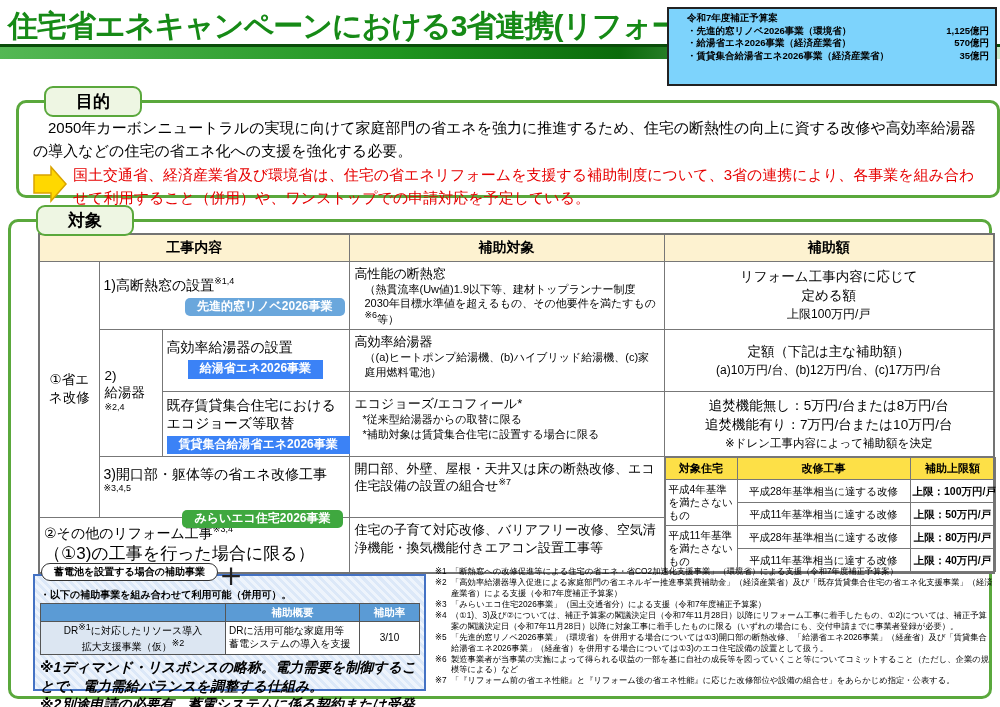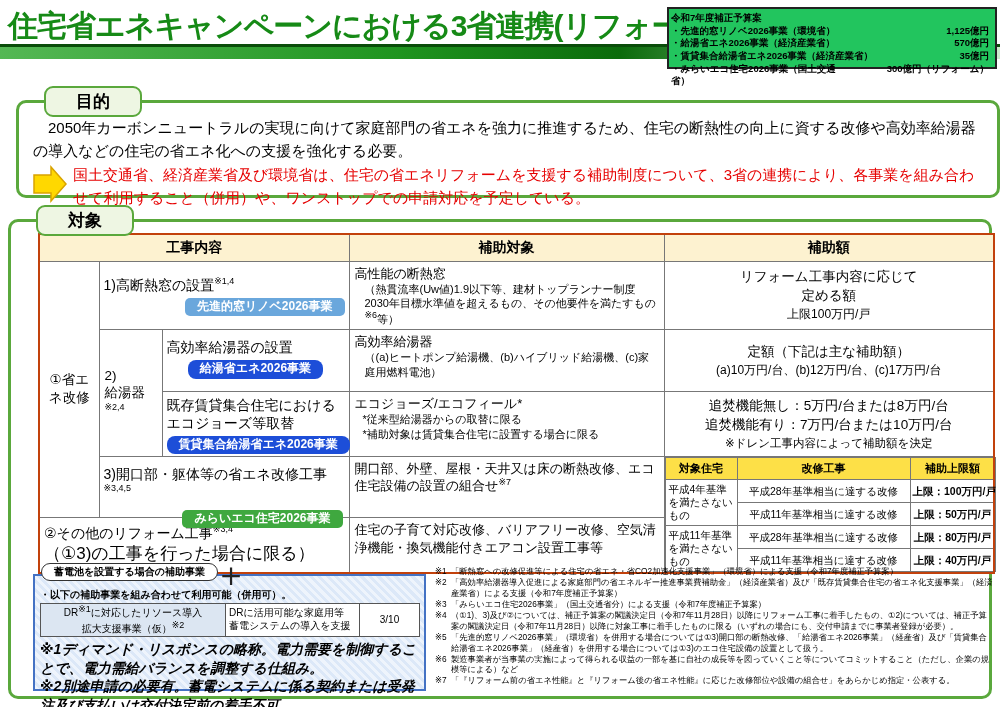--- a/index.html
+++ b/index.html
@@ -3,50 +3,50 @@
 <meta charset="utf-8">
 <style>
   * { margin:0; padding:0; box-sizing:border-box; }
   html,body { background:#fff; }
   body { font-family:"Liberation Sans","DejaVu Sans",sans-serif; width:1000px; height:707px; position:relative; overflow:hidden; color:#000; }
   .page { position:absolute; inset:0; width:1000px; height:707px; background:#fff; }
 
   
   .hdr-title { position:absolute; left:8px; top:6px; font-size:30px; font-weight:900; color:#168a16; letter-spacing:-1px; white-space:nowrap; }
   .hdr-bar { position:absolute; left:0; top:44px; width:1000px; height:15px; border-top:3px solid #0a4d0a; background:linear-gradient(90deg,#55b855 0%,#1f941f 40%,#0b6b0b 62%,#cdeccd 97%); }
-  .budget-box { position:absolute; left:667px; top:7px; width:330px; height:62px; background:#22c55e; border:2px solid #222; font-size:9.5px; font-weight:bold; padding:3px 6px 2px 2px; line-height:1.33; z-index:3; }
+  .budget-box { position:absolute; left:667px; top:7px; width:330px; height:79px; background:#7dd3fc; border:2px solid #222; font-size:9.5px; font-weight:bold; padding:3px 6px 2px 18px; line-height:1.33; z-index:3; }
   .budget-item { display:flex; justify-content:space-between;gap:44px; }
   .budget-item .amt { text-align:left; white-space:nowrap; }
 
   
   .section-box { position:absolute; border:3px solid #5aa83c; border-radius:10px; background:#fff; }
   .section-tab { position:absolute; left:25px; top:-17px; background:#eef6e3; border:2.5px solid #5aa83c; border-radius:9px; font-size:17px; font-weight:bold; padding:2px 30px; z-index:2; }
 
   #purpose-box { left:16px; top:100px; width:984px; height:98px; }
   .purpose-inner { padding:14px 12px 4px 14px; font-size:15px; line-height:1.52; }
   .purpose-red { color:#e60000; }
   .purpose-row2 { display:flex; align-items:flex-end; }
   .arrow-wrap { flex:0 0 40px; padding-top:2px; }
 
   #target-box { left:8px; top:219px; width:984px; height:480px; }
 
   
   .main-table { position:absolute; left:27px; top:11px; width:955px; border-collapse:collapse; table-layout:fixed; font-size:13px; background:#fff; }
   .main-table th, .main-table td { border:1px solid #777; padding:2px 4px; vertical-align:top; }
-  .main-table { border:2px solid #c2410c; }
+  .main-table { border:2px solid #737373; }
   .main-table th { background:#fdf2d0; font-size:14px; text-align:center; vertical-align:middle; height:27px; padding:2px; }
   .tr-r1 { height:62px; } .tr-r2a { height:62px; } .tr-r2b { height:63px; } .tr-r3 { height:60px; } .tr-r4 { height:54px; }
   td.cat { vertical-align:middle; text-align:center; font-size:13.5px; line-height:1.35; }
   td.work { font-size:14px; line-height:1.3; position:relative; }
   td.work .w-title { padding-top:12px; }
   td.work-r3 .w-title { padding-top:6px; }
   sup { font-size:9px; }
   .badge { display:block; width:fit-content; color:#fff; font-size:12px; font-weight:bold; padding:1px 12px 2px 12px; border-radius:5px; white-space:nowrap; }
   .badge-blue { background:#6aa7dc; margin-left:auto; margin-top:4px; }
-  .badge-orange { background:#1d4ed8; border-radius:8px; }
+  .badge-orange { background:#3b82f6; border-radius:0; }
   .badge-orange.center { margin:4px auto 0 auto; }
   .badge-orange.right { margin:3px 0 0 auto; }
   .badge-green { background:#3fa83f; position:absolute; right:6px; bottom:-11px; z-index:2; }
   td.subhead { vertical-align:middle; text-align:left; font-size:13.5px; line-height:1.3; padding-left:5px; }
   td.target { font-size:13px; line-height:1.32; padding:3px 5px; }
   .t-sub { font-size:11px; line-height:1.3; padding-left:10px; }
   .t-sub2 { font-size:11px; line-height:1.3; padding-left:8px; text-indent:0; }
   td.amount { text-align:center; vertical-align:middle; font-size:13.5px; line-height:1.4; }
   .amount-small { font-size:12px; }
   .amount-left { text-align:left; padding-left:8px; font-size:13.5px; }
@@ -93,24 +93,20 @@
       <span>・先進的窓リノベ2026事業（環境省）</span>
       <span class="amt">1,125億円</span>
     </div>
     <div class="budget-item">
       <span>・給湯省エネ2026事業（経済産業省）</span>
       <span class="amt">570億円</span>
     </div>
     <div class="budget-item">
       <span>・賃貸集合給湯省エネ2026事業（経済産業省）</span>
       <span class="amt">35億円</span>
-    </div>
-    <div class="budget-item">
-      <span>・みらいエコ住宅2026事業（国土交通省）</span>
-      <span class="amt">300億円（リフォーム）</span>
     </div>
   </div>
 
   <div class="section-box" id="purpose-box">
     <div class="section-tab">目的</div>
     <div class="purpose-inner">
       <div>　2050年カーボンニュートラルの実現に向けて家庭部門の省エネを強力に推進するため、住宅の断熱性の向上に資する改修や高効率給湯器の導入などの住宅の省エネ化への支援を強化する必要。</div>
       <div class="purpose-row2">
         <span class="arrow-wrap">
           <svg width="34" height="38" viewBox="0 0 34 38">
@@ -250,20 +246,25 @@
     <div class="battery-pill">蓄電池を設置する場合の補助事業</div>
     <div class="battery-box">
       <div class="battery-bullet">・以下の補助事業を組み合わせて利用可能（併用可）。</div>
       <table class="battery-table">
         <colgroup>
             <col style="width:185px">
             <col style="width:134px">
             <col style="width:60px">
           </colgroup>
         <tbody>
+            <tr>
+          <th></th>
+          <th>補助概要</th>
+          <th>補助率</th>
+        </tr>
         <tr>
           <td class="drname">
             <div><span>DR</span><sup>※1</sup><span>に対応したリソース導入</span></div>
             <div><span>拡大支援事業（仮）</span><sup>※2</sup></div>
           </td>
           <td style="text-align:left;padding-left:3px">
             <div>DRに活用可能な家庭用等</div>
             <div>蓄電システムの導入を支援</div>
           </td>
           <td>3/10</td>

